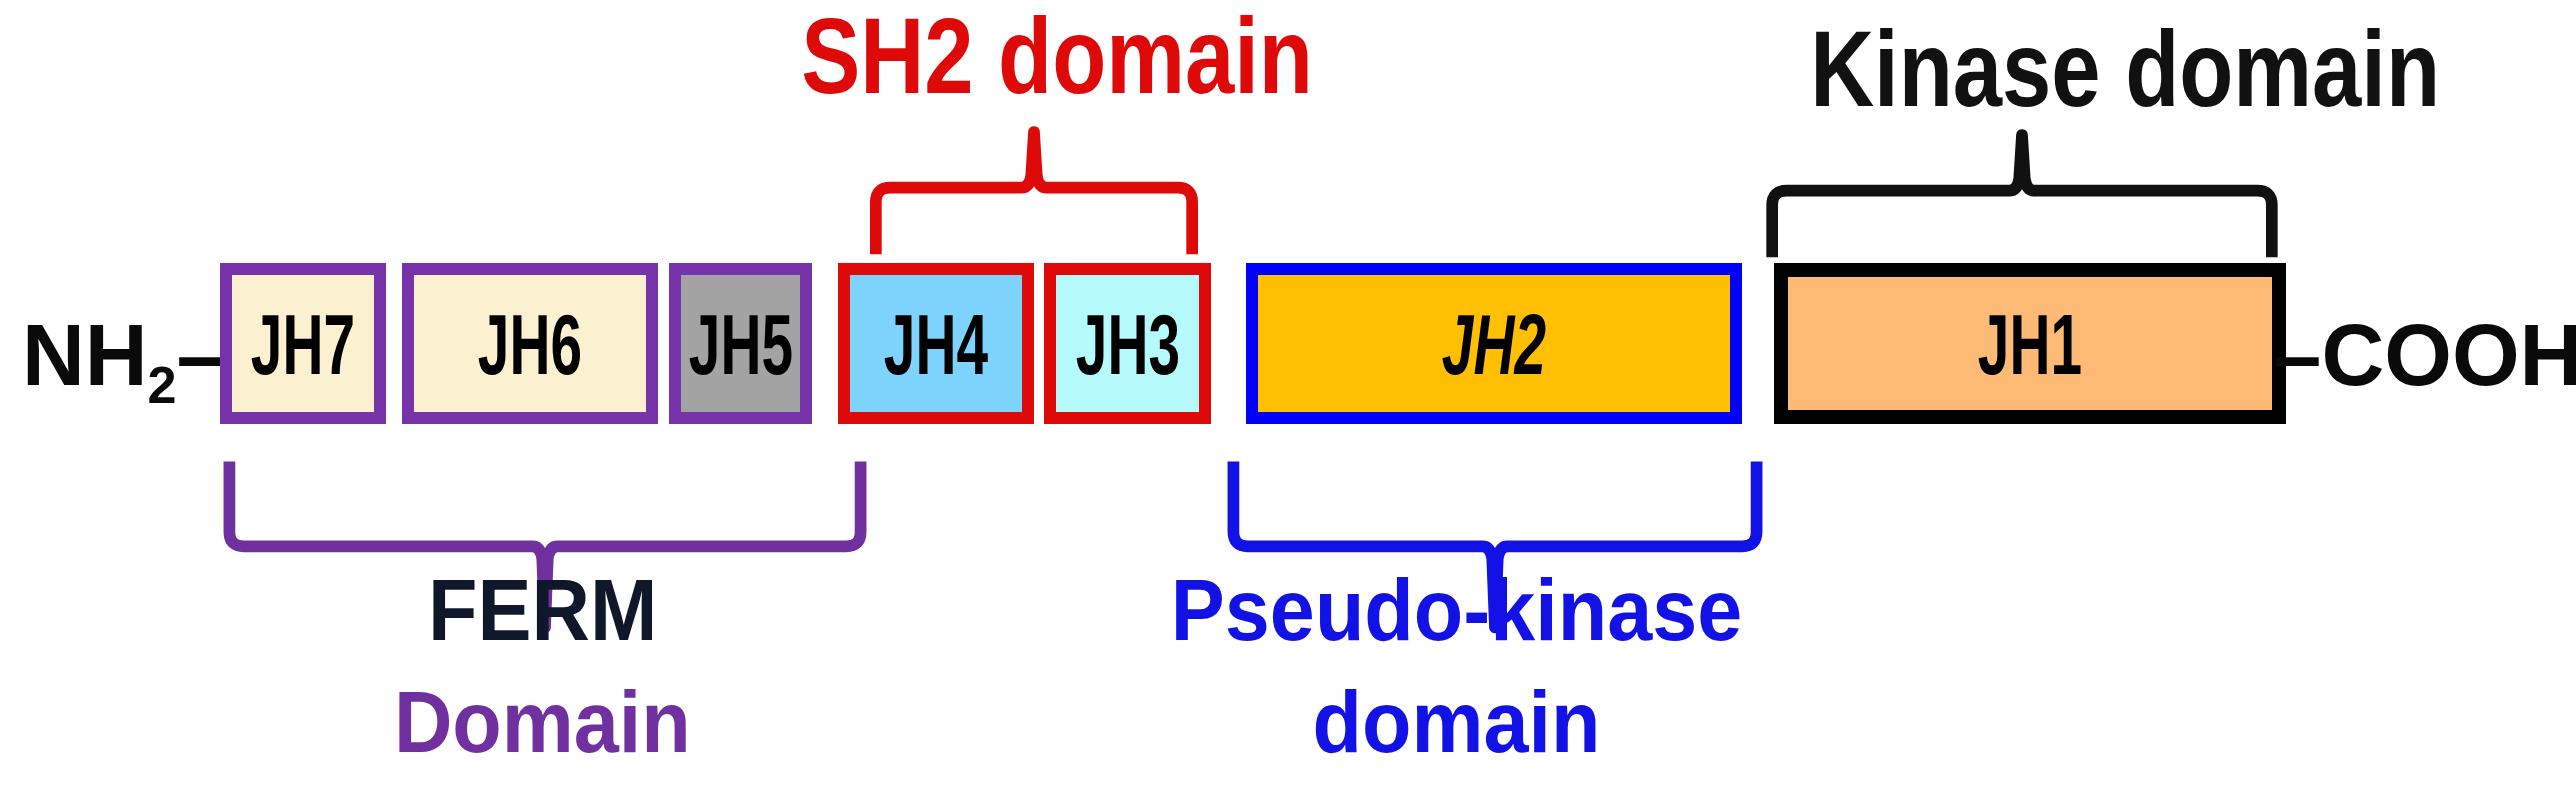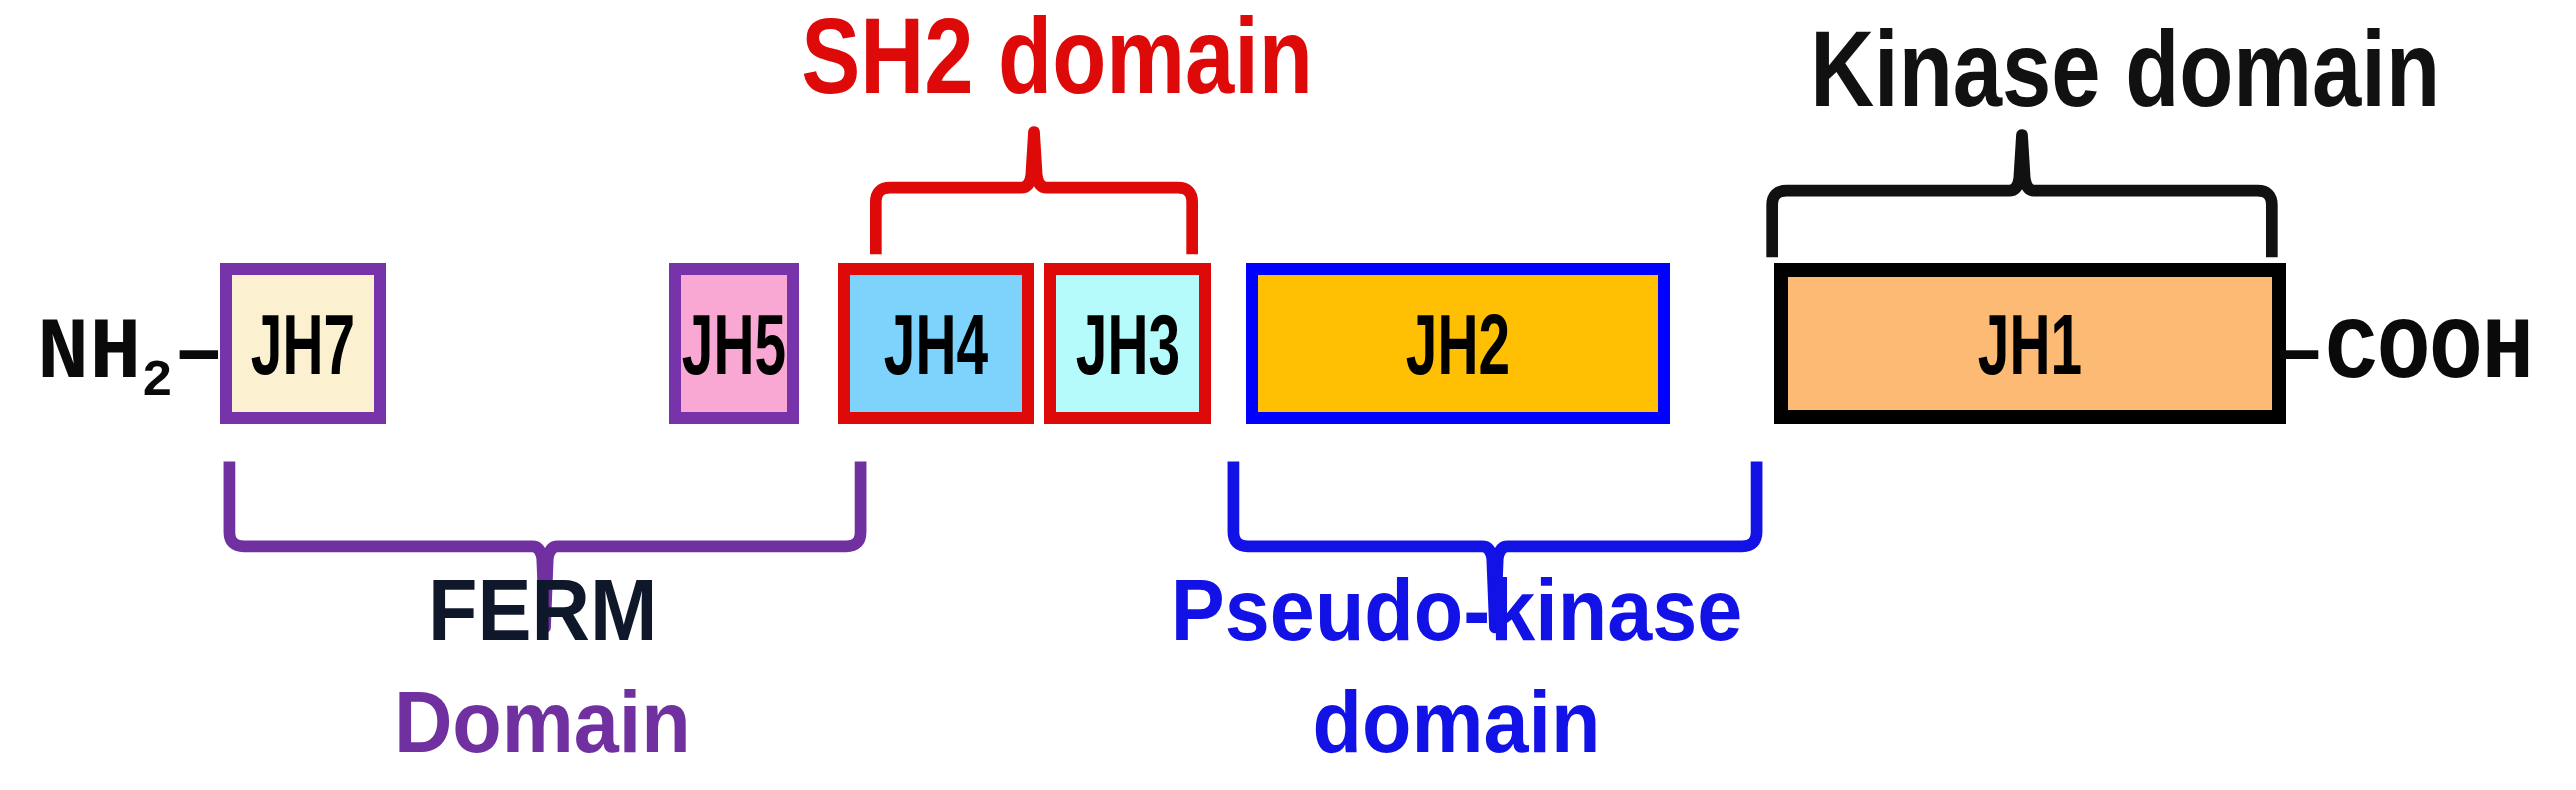--- a/index.html
+++ b/index.html
@@ -12,21 +12,21 @@
     position:absolute;top:263px;height:161px;box-sizing:border-box;
     border:12.6px solid #000;display:flex;align-items:center;justify-content:center;
   }
   .box.jh1{border-width:14.4px;}
   .box-label{
     font-size:86px;line-height:1;color:#000;white-space:nowrap;
     display:inline-block;transform:scaleX(0.66);transform-origin:center;
   }
   
   .terminus{
-    position:absolute;top:311px;font-size:87px;line-height:1;color:#0a0a0a;white-space:nowrap;font-family:Liberation Mono, monospace;
+    position:absolute;top:311px;font-size:87px;line-height:1;color:#0a0a0a;white-space:nowrap;
   }
   .terminus sub{font-size:0.6em;line-height:0;}
   .terminus.left{left:0;width:225px;text-align:right;}
   .terminus.right{left:2273px;text-align:left;}
   
   .top-label{
     position:absolute;text-align:center;font-size:108px;line-height:1;white-space:nowrap;
   }
   .top-label .squeeze{display:inline-block;transform:scaleX(0.82);transform-origin:center;}
   .top-label.sh2{left:745px;top:1.8px;width:550px;}
@@ -70,34 +70,37 @@
   </svg>
 
   <div class="terminus left">
     <span>NH</span><sub>2</sub><span>–</span>
   </div>
 
   <div class="box" style="left: 220px; width: 166px; background-color: rgb(251, 240, 208); border-color: rgb(119, 51, 169);">
     <span class="box-label" style="color: rgb(0, 0, 0);">JH7</span>
   </div>
 
+  <div class="box" style="left: 402px; width: 256px; background-color: rgb(251, 240, 208); border-color: rgb(119, 51, 169);">
+    <span class="box-label" style="color: rgb(0, 0, 0);">JH6</span>
+  </div>
 
-  <div class="box" style="left: 669px; width: 130px; background-color: #f9a8d4; border-color: rgb(119, 51, 169);">
+  <div class="box" style="left: 669px; width: 143px; background-color: #a3a3a3; border-color: rgb(119, 51, 169);">
     <span class="box-label" style="color: rgb(0, 0, 0);">JH5</span>
   </div>
 
   <div class="box" style="left: 838px; width: 196px; background-color: #7dd3fc; border-color: rgb(222, 10, 10);">
     <span class="box-label" style="color: rgb(0, 0, 0);">JH4</span>
   </div>
 
   <div class="box" style="left: 1044px; width: 167px; background-color: rgb(182, 251, 251); border-color: rgb(222, 10, 10);">
     <span class="box-label" style="color: rgb(0, 0, 0);">JH3</span>
   </div>
 
-  <div class="box" style="left: 1246px; width: 424px; background-color: rgb(255, 192, 3); border-color: rgb(0, 0, 255);">
+  <div class="box" style="left: 1246px; width: 496px; background-color: rgb(255, 192, 3); border-color: rgb(0, 0, 255); font-style: italic;">
     <span class="box-label" style="color: rgb(0, 0, 0);">JH2</span>
   </div>
 
   <div class="box jh1" style="left: 1774px; width: 512px; background-color: #fdba74; border-color: rgb(0, 0, 0);">
     <span class="box-label" style="color: rgb(0, 0, 0);">JH1</span>
   </div>
 
   <div class="terminus right">
     <span>–</span><span>COOH</span>
   </div>

